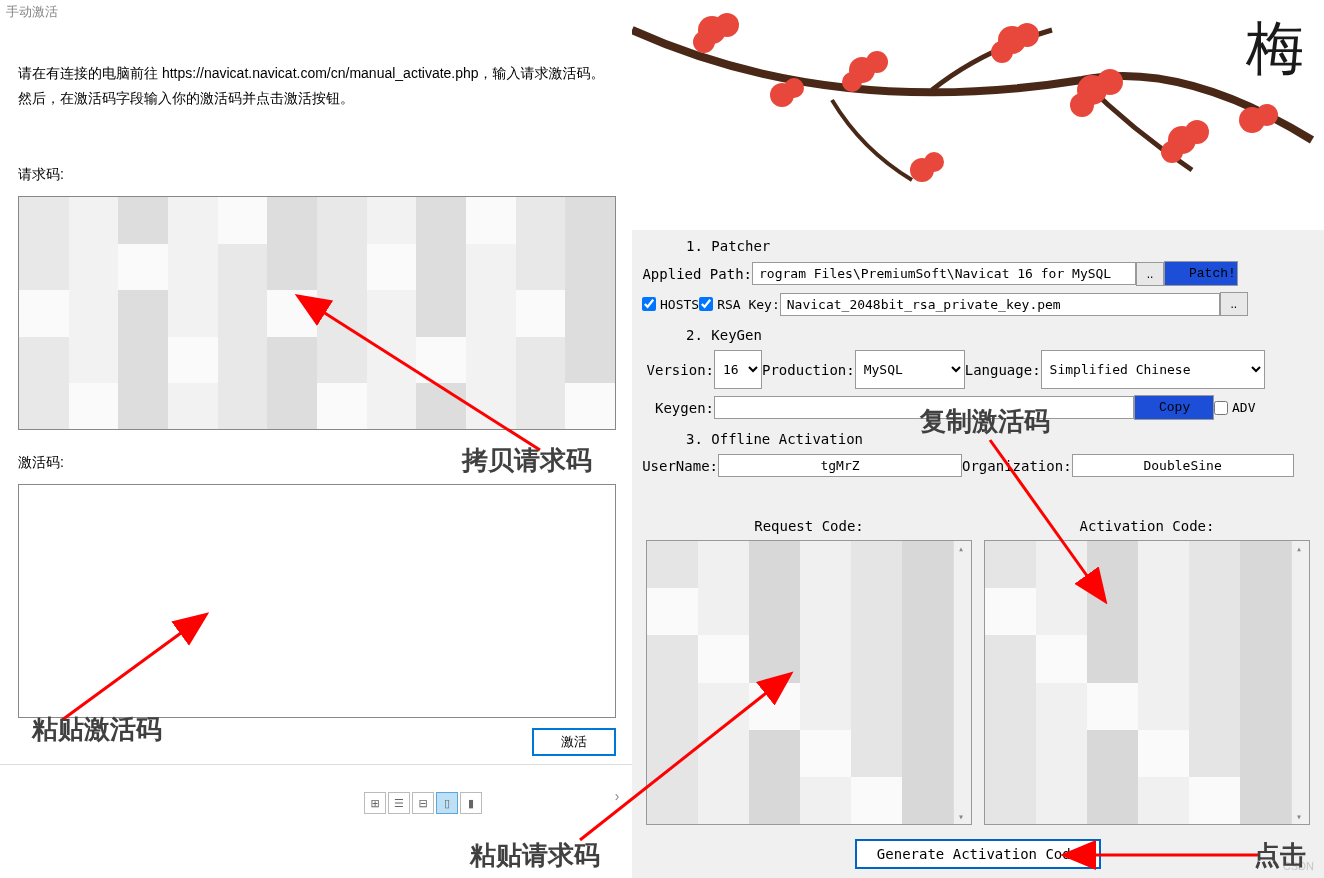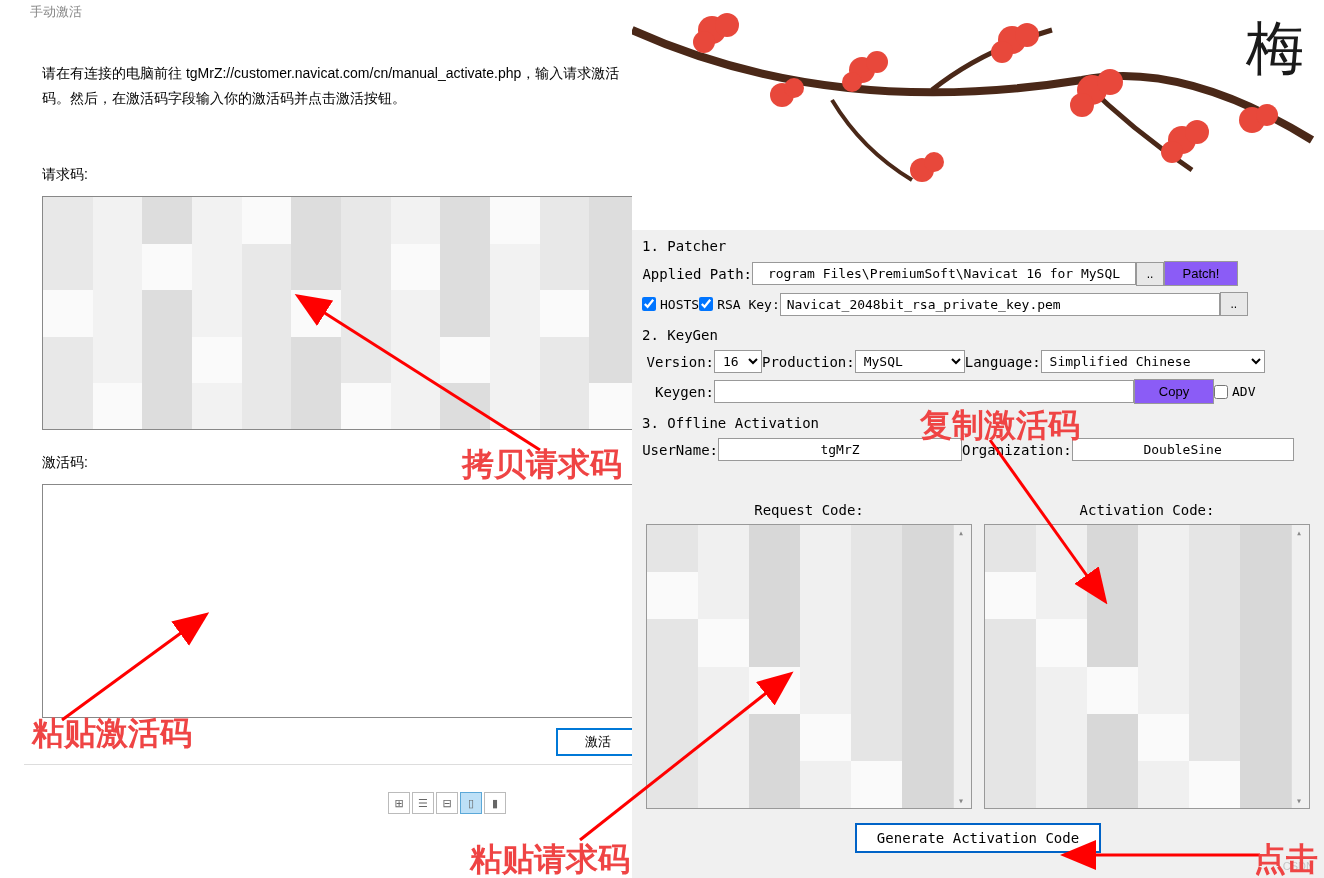--- a/index.html
+++ b/index.html
@@ -1,17 +1,17 @@
 <!DOCTYPE html>
 <html><head>
 <meta charset="utf-8">
 <style>
 * { box-sizing: border-box; margin: 0; padding: 0; }
 body { font-family: "Microsoft YaHei", Arial, sans-serif; font-size: 13px; background: #fff; position: relative; width: 1324px; height: 878px; overflow: hidden; }
-.left-panel { position: absolute; left: 0; top: 0; width: 632px; height: 878px; background: #fff; margin-left: 24px; }
+.left-panel { position: absolute; left: 0; top: 0; width: 632px; height: 878px; background: #fff; }
 .left-title { color: #888; font-size: 13px; padding: 3px 6px; }
 .left-content { padding: 12px 18px; }
 .instruction { font-size: 14px; line-height: 1.8; margin-top: 25px; margin-bottom: 55px; }
 .field-label { font-size: 14px; margin-bottom: 12px; }
 .request-box { width: 598px; height: 234px; border: 1px solid #888; background: #fff; position: relative; overflow: hidden; }
 .activation-box { width: 598px; height: 234px; border: 1px solid #888; background: #fff; margin-top: 8px; }
 .pixelated { position: absolute; inset: 0; display: grid; grid-template-columns: repeat(12, 1fr); grid-template-rows: repeat(5, 1fr); }
 .pixelated div { background: #e8e8e8; }
 .pixelated div:nth-child(2n) { background: #f2f2f2; }
 .pixelated div:nth-child(3n) { background: #ddd; }
@@ -20,54 +20,54 @@
 .bottom-bar { position: absolute; left: 0; top: 764px; width: 632px; height: 58px; background: #fff; border-top: 1px solid #ddd; }
 .toolbar-icons { position: absolute; right: 150px; top: 792px; display: flex; gap: 2px; }
 .toolbar-icons .ico { width: 22px; height: 22px; border: 1px solid #bbb; display: flex; align-items: center; justify-content: center; font-size: 11px; color: #666; }
 .toolbar-icons .ico.active { background: #bde0f7; border-color: #5ba8d8; }
 .scroll-arrow { position: absolute; right: 6px; top: 776px; width: 18px; height: 40px; display: flex; align-items: center; justify-content: center; color: #888; font-size: 14px; }
 .larger-bg { position: absolute; left: 0; top: 770px; width: 632px; height: 108px; background: #5a6b7a; z-index: -1; }
 
 .right-panel { position: absolute; left: 632px; top: 0; width: 692px; height: 878px; background: #f0f0f0; font-family: Consolas, monospace; }
 .plum-area { width: 692px; height: 230px; background: #fff; position: relative; overflow: hidden; }
 .mei-char { position: absolute; right: 20px; top: 10px; font-size: 58px; font-family: "STKaiti", "KaiTi", serif; color: #1a1a1a; }
-.section-title { font-size: 14px; padding: 8px 10px 4px; font-family: Consolas, monospace; }
+.section-title { font-size: 14px; padding: 8px 10px 4px; font-family: Consolas, monospace; margin-left: 44px; }
 .form-row { display: flex; align-items: center; padding: 3px 10px; }
 .form-label { font-size: 14px; text-align: right; font-family: Consolas, monospace; }
 .text-input { border: 1px solid #999; padding: 3px 6px; font-size: 13px; font-family: Consolas, monospace; background: #fff; }
-.btn { border: 1px solid #999; background: #8b5cf6; padding: 4px 14px; font-size: 13px; cursor: pointer; font-family: Liberation Sans, sans-serif; }
+.btn { border: 1px solid #999; background: #1d4ed8; padding: 4px 24px; font-size: 13px; cursor: pointer; font-family: Liberation Mono, monospace; }
 .small-btn { border: 1px solid #999; background: #e8e8e8; width: 28px; height: 24px; font-size: 12px; cursor: pointer; }
 .checkbox-wrap { display: inline-flex; align-items: center; gap: 4px; font-size: 13px; }
 .checkbox-wrap input { width: 14px; height: 14px; }
-.select { border: 1px solid #999; padding: 2px 4px; font-size: 13px; font-family: Consolas, monospace; background: #fff; }
+.select { border: 1px solid #999; padding: 10px 4px; font-size: 13px; font-family: Consolas, monospace; background: #fff; }
 .code-area-row { display: flex; gap: 12px; padding: 0 14px; }
 .code-col { flex: 1; }
 .code-label { text-align: center; font-size: 14px; padding: 6px 0; font-family: Consolas, monospace; margin-top: 32px; }
 .code-box { height: 285px; border: 1px solid #999; background: #fff; position: relative; overflow: hidden; }
 .code-box .scrollbar { position: absolute; right: 0; top: 0; width: 18px; height: 100%; background: #f0f0f0; border-left: 1px solid #ddd; }
 .code-box .scrollbar::before { content: "▴"; position: absolute; top: 2px; left: 4px; font-size: 10px; color: #888; }
 .code-box .scrollbar::after { content: "▾"; position: absolute; bottom: 2px; left: 4px; font-size: 10px; color: #888; }
 .gen-btn { display: block; margin: 14px auto 0; border: 2px solid #0063c7; background: #fff; padding: 5px 20px; font-size: 14px; font-family: Consolas, monospace; cursor: pointer; }
 .pixelated2 { position: absolute; inset: 0; right: 18px; display: grid; grid-template-columns: repeat(6, 1fr); grid-template-rows: repeat(6, 1fr); }
 .pixelated2 div { background: #e5e5e5; }
 .pixelated2 div:nth-child(2n) { background: #f0f0f0; }
 .pixelated2 div:nth-child(3n) { background: #d8d8d8; }
 .pixelated2 div:nth-child(7n) { background: #fafafa; }
 
-.annotation { position: absolute; color: #ef4444; font-weight: bold; font-size: 32px; font-family: "Microsoft YaHei"; pointer-events: none; z-index: 100; }
+.annotation { position: absolute; color: #404040; font-weight: bold; font-size: 26px; font-family: "Microsoft YaHei"; pointer-events: none; z-index: 100; }
 .arrow-svg { position: absolute; pointer-events: none; z-index: 99; }
 .watermark { position: absolute; right: 10px; bottom: 6px; font-size: 11px; color: #aaa; opacity: 0.6; }
 </style>
 </head>
 <body>
 
 <div class="left-panel">
   <div class="left-title">手动激活</div>
   <div class="left-content">
-    <div class="instruction">请在有连接的电脑前往 tgMrZ://customer.navicat.com/cn/manual_activate.php，输入请求激活码。然后，在激活码字段输入你的激活码并点击激活按钮。</div>
+    <div class="instruction">请在有连接的电脑前往 https://navicat.navicat.com/cn/manual_activate.php，输入请求激活码。然后，在激活码字段输入你的激活码并点击激活按钮。</div>
     <div class="field-label">请求码:</div>
     <div class="request-box">
       <div class="pixelated">
           <div></div>
           <div></div>
           <div></div>
           <div></div>
           <div></div>
           <div></div>
           <div></div>
@@ -173,21 +173,21 @@
         <circle cx="150" cy="95" r="12"></circle>
           <circle cx="162" cy="88" r="10"></circle>
       </g>
     </svg>
     <div class="mei-char">梅</div>
   </div>
 
   <div class="section-title">1. Patcher</div>
   <div class="form-row">
     <span class="form-label" style="width:110px">Applied Path:</span>
-    <input class="text-input" style="width: 384px; text-align: center;" value="rogram Files\PremiumSoft\Navicat 16 for MySQL">
+    <input class="text-input" style="width: 384px;" value="rogram Files\PremiumSoft\Navicat 16 for MySQL">
     <button class="small-btn">..</button>
     <button class="btn" style="width:74px">Patch!</button>
   </div>
   <div class="form-row">
     <label class="checkbox-wrap">
         <input type="checkbox" checked="" style="">
         <span>HOSTS</span>
       </label>
     <label class="checkbox-wrap">
         <input type="checkbox" checked="" style="">

